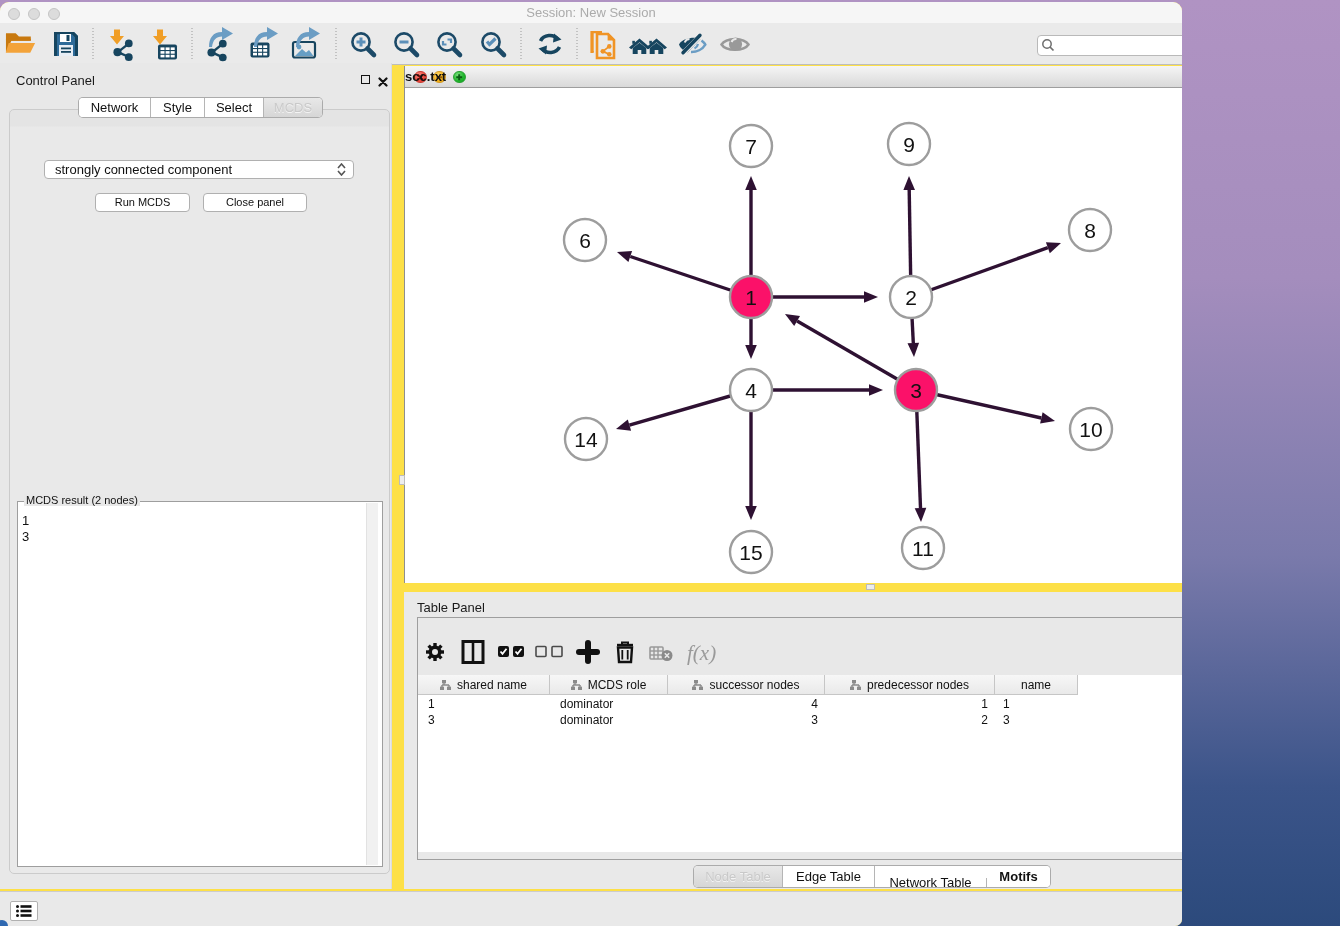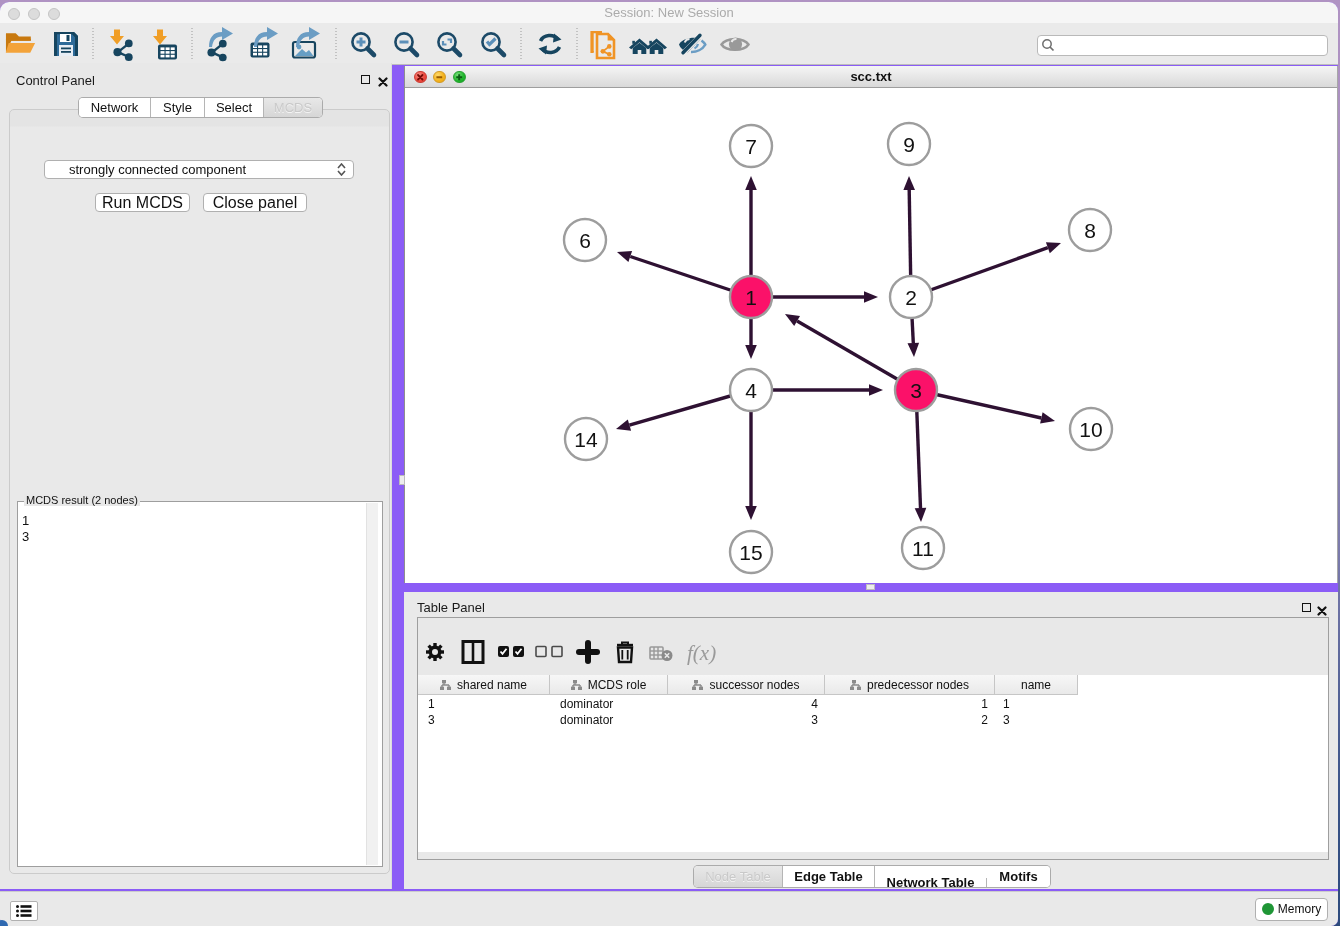--- a/index.html
+++ b/index.html
@@ -1,20 +1,20 @@
 <!DOCTYPE html>
 <html><head>
 <meta charset="utf-8">
 <style>
   html,body{margin:0;padding:0;}
   body{width:1340px;height:926px;overflow:hidden;position:relative;
        background:linear-gradient(#b093c3 0%, #a48dbd 30%, #7a7aab 60%, #3b5489 85%, #2c4a7c 100%);
        font-family:"Liberation Sans", sans-serif;}
-  #win{position:absolute;left:0;top:2px;width:1338px;height:924px;
-       background:#8b5cf6;border-radius:9px 9px 7px 7px;overflow:hidden;}
+  #win{position:absolute;left:0;top:2px;width:1182px;height:924px;
+       background:#fde047;border-radius:9px 9px 7px 7px;overflow:hidden;}
   #titlebar{position:absolute;left:0;top:0;width:100%;height:21px;background:#f6f6f6;}
   #titlebar .title{position:absolute;left:0;right:0;top:3px;text-align:center;
        font-size:13px;color:#ababab;}
   .tl{position:absolute;top:5.5px;width:12px;height:12px;border-radius:50%;
       background:#dcdcdc;border:1px solid #c4c4c4;box-sizing:border-box;}
   #toolbar{position:absolute;left:0;top:21px;width:100%;height:41px;background:#eaeaea;
        border-bottom:1px solid #bdbdbd;}
   #searchbox{position:absolute;left:1037px;top:12px;width:289px;height:19px;background:#fff;
        border:1px solid #b9b9b9;border-radius:4px;}
   #statusbar{position:absolute;left:0;top:889px;width:100%;height:35px;background:#e9e9e9;
@@ -27,31 +27,31 @@
   .tabrow .tab{font-size:13px;color:#111;background:#fff;display:flex;align-items:center;
       justify-content:center;border-right:1px solid #b5b5b5;box-sizing:border-box;}
   .tabrow .tab:last-child{border-right:none;}
   .tabrow .sel{background:linear-gradient(#e8e8e8,#d6d6d6);color:#c9c9c9;
       text-shadow:0 1px 0 #f4f4f4;}
   #cpbody{position:absolute;left:9px;top:54px;width:373px;height:763px;background:transparent;}
   .cppane{position:absolute;left:9px;top:46px;width:381px;height:765px;
       border:1px solid #cbcbcb;border-radius:5px;box-sizing:border-box;
       background:linear-gradient(#e4e4e4 0px,#e4e4e4 16px,#e9e9e9 17px,#e9e9e9 100%);}
   .btn{position:absolute;background:#fff;border:1px solid #b0b0b0;border-radius:4px;
-      font-size:16px;color:#111;text-align:center;box-sizing:border-box;}
+      font-size:11px;color:#111;text-align:center;box-sizing:border-box;}
   #mcdsbox{position:absolute;left:8px;top:384px;width:366px;height:366px;
       border:1px solid #9e9e9e;background:#fff;box-sizing:border-box;}
   #mcdsbox .lbl{position:absolute;left:6px;top:-8px;background:#e8e8e8;padding:0 2px;
       font-size:11px;color:#111;}
   
   #netwin{position:absolute;left:404px;top:64px;width:934px;height:517px;
       border-left:1px solid #8e8e8e;border-right:1px solid #a7a7a7;box-sizing:border-box;}
   #nettitle{position:absolute;left:0;top:0;width:100%;height:22px;
       background:linear-gradient(#f5f5f5,#d9d9d9);border-bottom:1px solid #9e9e9e;box-sizing:border-box;}
-  #nettitle .t{position:absolute;left:0;right:0;top:3px;text-align:center;font-size:13px;
+  #nettitle .t{position:absolute;left:0;right:0;top:3px;text-align:left;font-size:13px;
       color:#111;font-weight:bold;}
   .tl2{position:absolute;top:4.5px;width:12.5px;height:12.5px;border-radius:50%;box-sizing:border-box;}
   .tl2 svg{display:block;}
   #netcanvas{position:absolute;left:0;top:22px;width:932px;height:495px;background:#fff;overflow:hidden;}
   
   #tpanel{position:absolute;left:404px;top:590px;width:936px;height:297px;background:#e9e9e9;}
   #tpanel .hdr{position:absolute;left:13px;top:8px;font-size:13px;color:#1a1a1a;}
   #tinner{position:absolute;left:13px;top:25px;width:912px;height:243px;box-sizing:border-box;
       border:1px solid #9e9e9e;background:#e8e8e8;}
   #ttable{position:absolute;left:0px;top:57px;width:910px;height:177px;background:#fff;}
@@ -234,21 +234,21 @@
           <path d="M 1.5,1.5 L 8.5,8.5 M 8.5,1.5 L 1.5,8.5" stroke="#111" stroke-width="2.2" stroke-linecap="round"></path>
         </svg></div>
     <div class="cppane"></div>
     <div class="tabrow" style="left:79px;top:35px;">
       <div class="tab" style="width:72px;">Network</div>
       <div class="tab" style="width:54px;text-align:center;">Style</div>
       <div class="tab" style="width:59px;">Select</div>
       <div class="tab sel" style="width:58px;">MCDS</div>
     </div>
     <div id="cpbody">
-      <div id="optsel" style="position:absolute;left:35px;top:43px;width:310px;height:19px;background:#fff;border:1px solid #b0b0b0;border-radius:4px;box-sizing:border-box;font-size:13px;color:#111;line-height:17px;padding-left:24px;">strongly connected component
+      <div id="optsel" style="position:absolute;left:35px;top:43px;width:310px;height:19px;background:#fff;border:1px solid #b0b0b0;border-radius:4px;box-sizing:border-box;font-size:13px;color:#111;line-height:17px;padding-left:10px;">strongly connected component
         <svg width="9" height="13" style="position:absolute;right:7px;top:2px;">
             <path d="M 1,5 L 4.5,1 L 8,5 M 1,8 L 4.5,12 L 8,8" fill="none" stroke="#555" stroke-width="1.6"></path>
           </svg>
       </div>
       <div class="btn" style="left:86px;top:76px;width:95px;height:19px;line-height:17px;">Run MCDS</div>
       <div class="btn" style="left:194px;top:76px;width:104px;height:19px;line-height:17px;">Close panel</div>
       <div id="mcdsbox">
         <div class="lbl">MCDS result (2 nodes)</div>
         <div style="position:absolute;left:4px;top:11px;font-size:13px;line-height:16px;color:#111;">1<br>3</div>
         <div style="position:absolute;right:4px;top:1px;width:11px;height:362px;background:#f1f1f1;border-left:1px solid #e2e2e2;"></div>
@@ -456,22 +456,22 @@
 <div class="td" style="left:585px;top:21px;">1</div>
 <div class="td" style="left:10px;top:37px;">3</div>
 <div class="td" style="left:142px;top:37px;">dominator</div>
 <div class="td" style="left:250px;width:150px;top:37px;text-align:right;">3</div>
 <div class="td" style="left:407px;width:163px;top:37px;text-align:right;">2</div>
 <div class="td" style="left:585px;top:37px;">3</div>
         </div>
     </div>
     <div class="tabrow" style="left:290px;top:274px;height:21px;">
       <div class="tab sel" style="width:89px;">Node Table</div>
-      <div class="tab" style="width:92px;font-weight:bold;">Edge Table</div>
-      <div class="tab" style="width:112px;font-weight:bold;margin-top:12px;">Network Table</div>
+      <div class="tab" style="width:92px;font-weight:normal;">Edge Table</div>
+      <div class="tab" style="width:112px;font-weight:normal;margin-top:12px;">Network Table</div>
       <div class="tab" style="width:63px;font-weight:bold;">Motifs</div>
     </div>
   </div>
   <div id="statusbar">
     <div class="btn" style="left:10px;top:9px;width:28px;height:20px;border-radius:2px;">
       <svg width="16" height="12" style="margin-top:3px;">
           <g fill="#111">
             <circle cx="1.5" cy="1.5" r="1.5"></circle>
             <circle cx="1.5" cy="6" r="1.5"></circle>
             <circle cx="1.5" cy="10.5" r="1.5"></circle>

